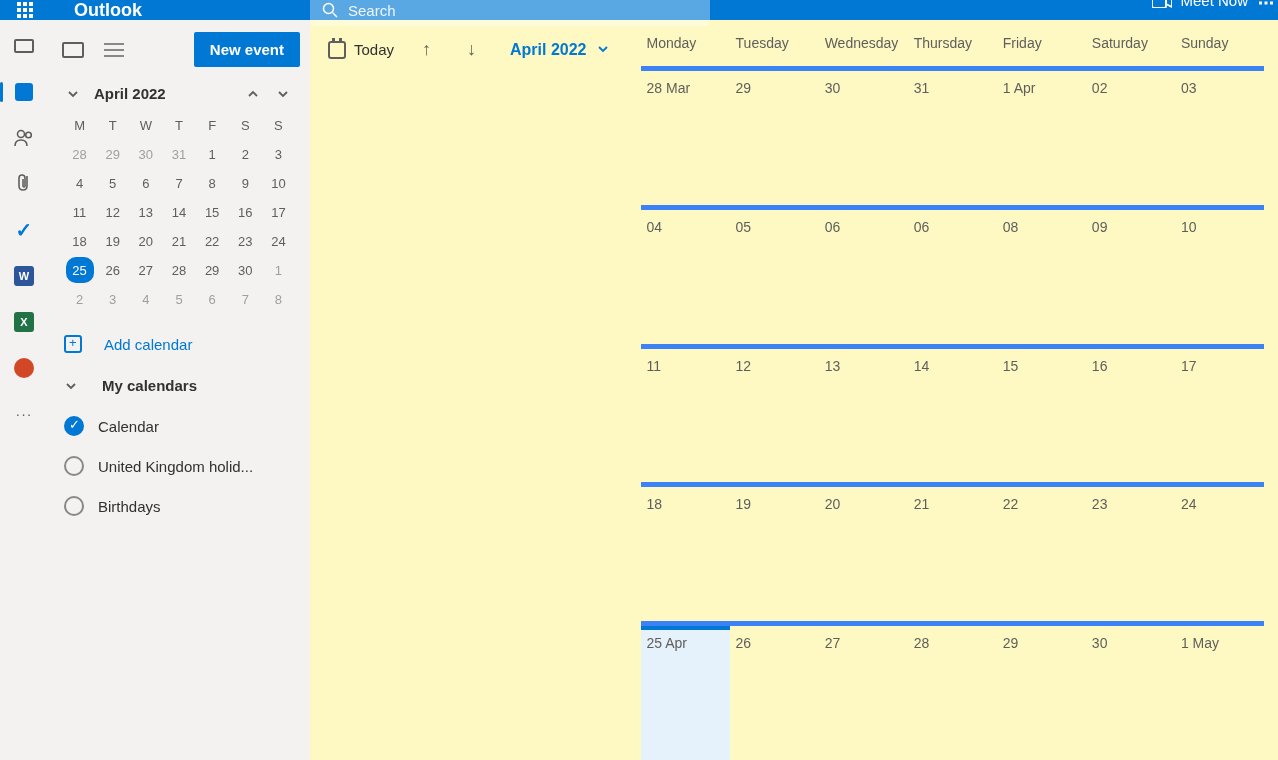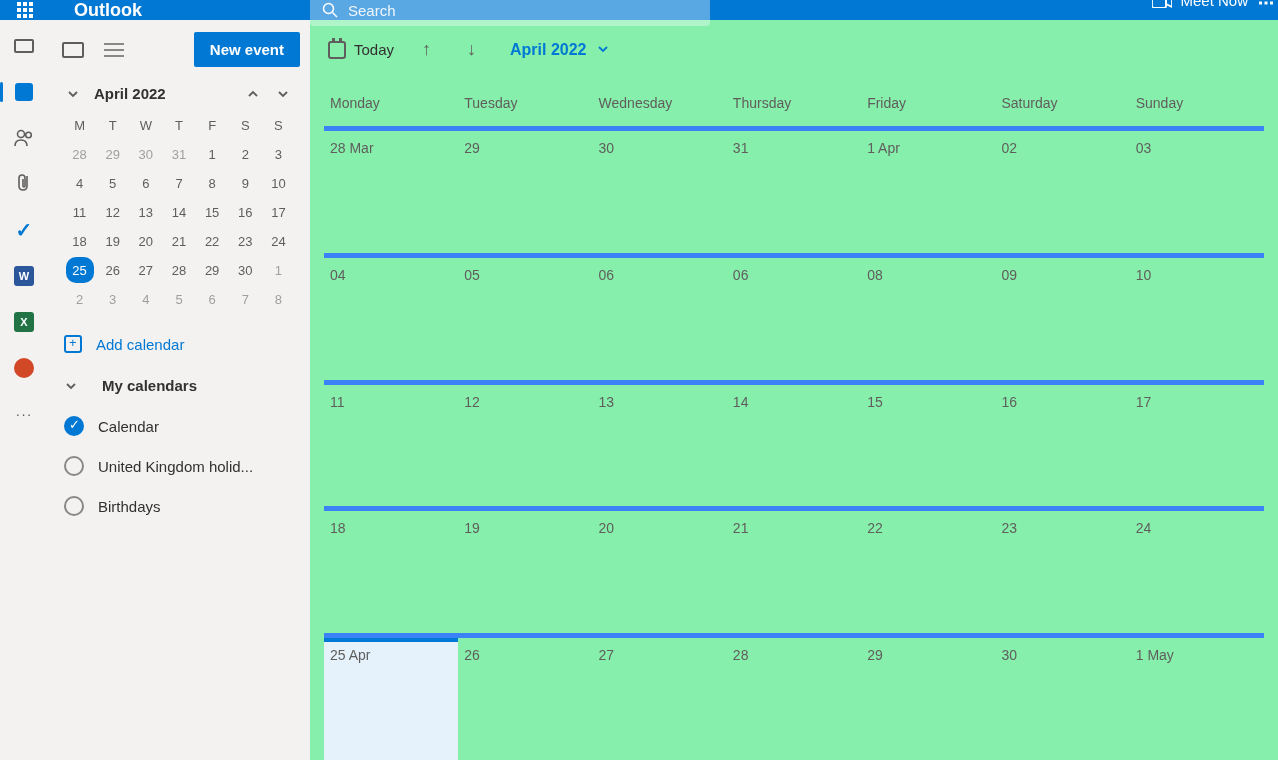--- a/index.html
+++ b/index.html
@@ -45,35 +45,35 @@
   .mini-cal-hdr{ display:flex; align-items:center; gap:10px; margin-bottom:10px; padding-left:2px;}
   .chev{ width:14px; height:14px; display:flex; align-items:center; justify-content:center; color:#605e5c; cursor:pointer;}
   .mini-title{ font-size:15px; font-weight:600; color:#323130; flex:1; margin-left:4px;}
   .mini-nav{ display:flex; gap:16px; margin-right:4px;}
   .mini-grid{ display:grid; grid-template-columns:repeat(7,1fr); gap:2px; text-align:center; font-size:13px; margin-top:4px;}
   .mini-dow{ color:#605e5c; font-weight:400; padding:6px 0;}
   .mini-day{ color:#605e5c; padding:6px 0; cursor:pointer; border-radius:4px;}
   .mini-day.out{ color:#a19f9d; }
   .mini-day.today{ background:#0078d4; color:#fff; border-radius:10px; width:28px; height:26px; margin:0 auto; display:flex; align-items:center; justify-content:center;}
 
-  .add-cal{ display:flex; align-items:center; gap:14px; margin:22px 0 18px 6px; color:#0078d4; font-size:15px; cursor:pointer;text-align:right;}
+  .add-cal{ display:flex; align-items:center; gap:22px; margin:22px 0 18px 6px; color:#0078d4; font-size:15px; cursor:pointer;text-align:right;}
   .add-cal-icon{ width:18px; height:18px; border:2px solid #0078d4; border-radius:3px; position:relative;}
   .add-cal-icon::after{ content:"+"; position:absolute; top:-2px; left:3px; font-size:13px; }
 
   .cal-group{ margin-top:6px; }
   .cal-group-hdr{ display:flex; align-items:center; gap:24px; padding:6px; cursor:pointer;}
   .cal-group-title{ font-size:15px; font-weight:600; color:#323130;}
   .cal-list{ margin-top:6px; }
   .cal-item{ display:flex; align-items:center; gap:14px; padding:10px 6px; font-size:15px; color:#323130; cursor:pointer;}
   .cal-chk{ width:20px; height:20px; border-radius:50%; border:2px solid #8a8886; flex-shrink:0; position:relative;}
   .cal-chk.checked{ background:#0078d4; border-color:#0078d4; }
   .cal-chk.checked::after{ content:"✓"; color:#fff; position:absolute; top:-1px; left:3px; font-size:13px; }
 
   
-  .main{ flex:1; background:#86efac; display:flex; flex-direction:column; }
+  .main{ flex:1; background:#fef9c3; display:flex; }
   .toolbar{ height:60px; display:flex; align-items:center; padding:0 18px; gap:20px; border-bottom:1px solid transparent;}
   .tb-today{ display:flex; align-items:center; gap:8px; color:#323130; font-size:15px; cursor:pointer;}
   .tb-cal-icon{ width:18px; height:18px; border:2px solid #605e5c; border-radius:3px; position:relative;}
   .tb-cal-icon::before{ content:""; position:absolute; top:-5px; left:2px; width:3px; height:5px; background:#605e5c;}
   .tb-cal-icon::after{ content:""; position:absolute; top:-5px; right:2px; width:3px; height:5px; background:#605e5c;}
   .tb-arrow{ color:#605e5c; font-size:18px; cursor:pointer; padding:4px 8px;}
   .tb-month{ color:#0078d4; font-size:16px; font-weight:600; display:flex; align-items:center; gap:10px; cursor:pointer; margin-left:6px;}
 
   .cal-area{ flex:1; padding:0 14px; }
   .dow-row{ display:grid; grid-template-columns:repeat(7,1fr); height:46px; }

